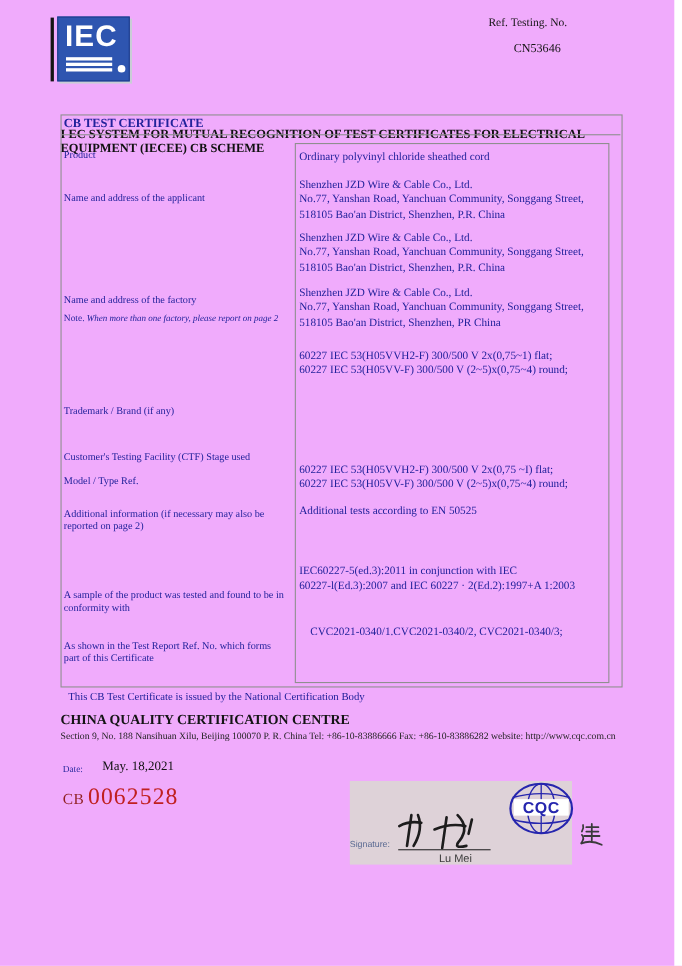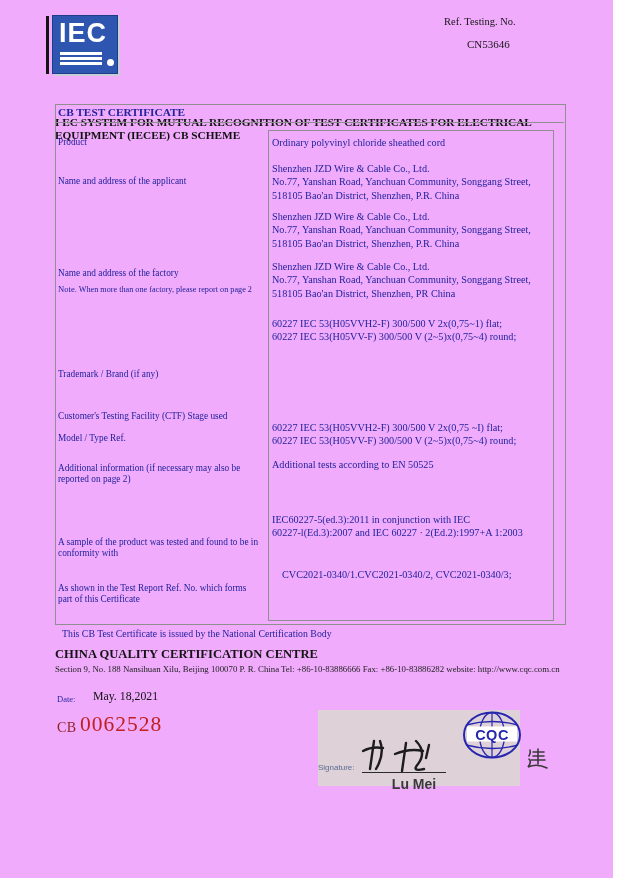--- a/index.html
+++ b/index.html
@@ -23,38 +23,38 @@
   .scheme-title { left:55px; top:76px; width:532px; font-size:11.3px; font-weight:bold; color:#111111; line-height:12.5px;margin-top:40px; }
 
   
   .outer-box { left:55px; top:104px; width:511px; height:521px; border:1.5px solid #8f8f8f; }
   .cert-title { left:58px; top:106px; width:505px; height:17px; font-size:11.3px; font-weight:bold; color:#22229b; }
   .title-rule { left:56px; top:122px; width:508px; height:0; border-top:1px solid #8f8f8f; }
   .inner-box { left:268px; top:130px; width:286px; height:491px; border:1px solid #8f8f8f; background:transparent; }
 
   .lbl { left:58px; width:202px; font-size:9.3px; line-height:10.8px; color:#22229b; }
   .note-line { left:58px; width:210px; font-size:8.6px; color:#22229b; white-space:nowrap; }
-  .note-italic { font-size:8.2px;margin-top:28px; }
+  .note-italic { font-style:italic; font-size:8.2px;margin-top:28px; }
   .val { left:272px; width:280px; font-size:10.2px; color:#22229b; }
   .vline { line-height:13.4px; white-space:nowrap; }
 
   .bottom-note { left:62px; top:628px; font-size:9.8px; color:#22229b; }
 
   
   .cqcc-name { left:55px; top:647px; font-size:12.6px; font-weight:bold; color:#141414; }
   .cqcc-addr { left:55px; top:664px; font-size:8.8px; color:#222222; white-space:nowrap; }
   .date-label { left:57px; top:694px; font-size:8.5px; color:#2a2a9e; }
   .date-value { left:93px; top:689px; font-size:11.8px; color:#111111; }
   .cb-prefix { left:57px; top:720px; font-size:14px; color:#8e1f1f; letter-spacing:0.5px; }
   .cb-number { left:80px; top:712px; font-size:21.5px; color:#c02020; letter-spacing:1px; }
 
   .scan-block { left:318px; top:710px; width:202px; height:76px; background:#dbd7d3; opacity:0.88; }
   .sig-label { left:318px; top:763px; font-size:8px; color:#5a6a92; font-family:"Liberation Sans", sans-serif; }
   .sig-line { left:362px; top:772px; width:84px; height:0; border-top:1.3px solid #2a2a2a; }
-  .sig-name { left:384px; top:776px; width:60px; text-align:center; font-size:14px; font-weight:bold;
+  .sig-name { left:384px; top:776px; width:60px; text-align:center; font-size:10px; font-weight:normal;
               color:#3a3a3a; font-family:"Liberation Sans", sans-serif; }
   .sig-svg { left:360px; top:738px; }
   .cqc-svg { left:462px; top:710px; }
   .jian-svg { left:525px; top:747px; }
 </style>
 </head>
 <body>
 
 <div class="page">
 

